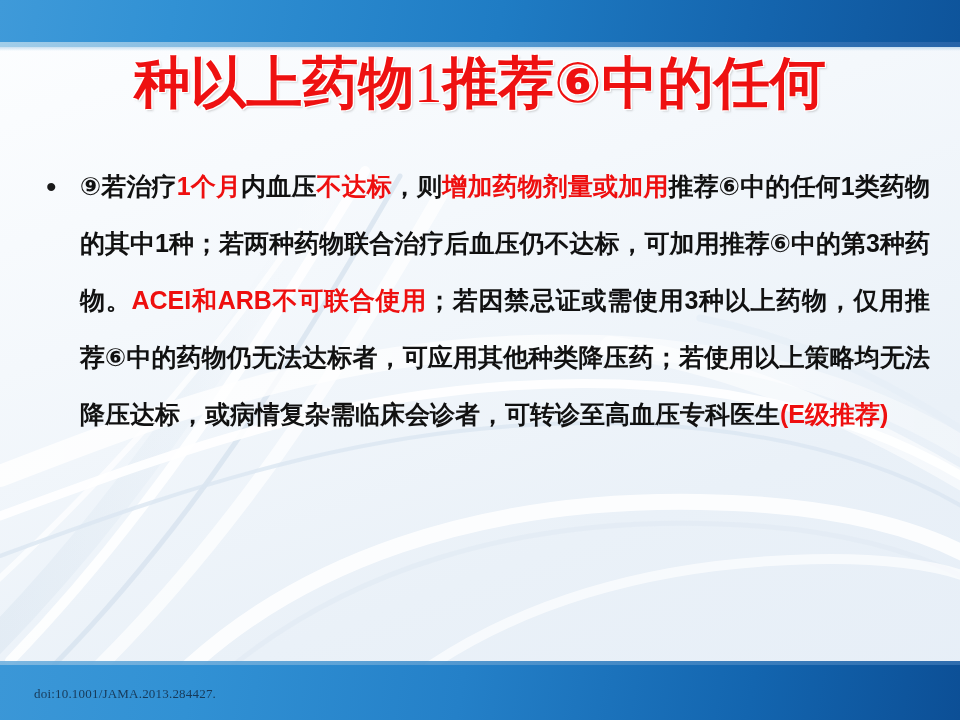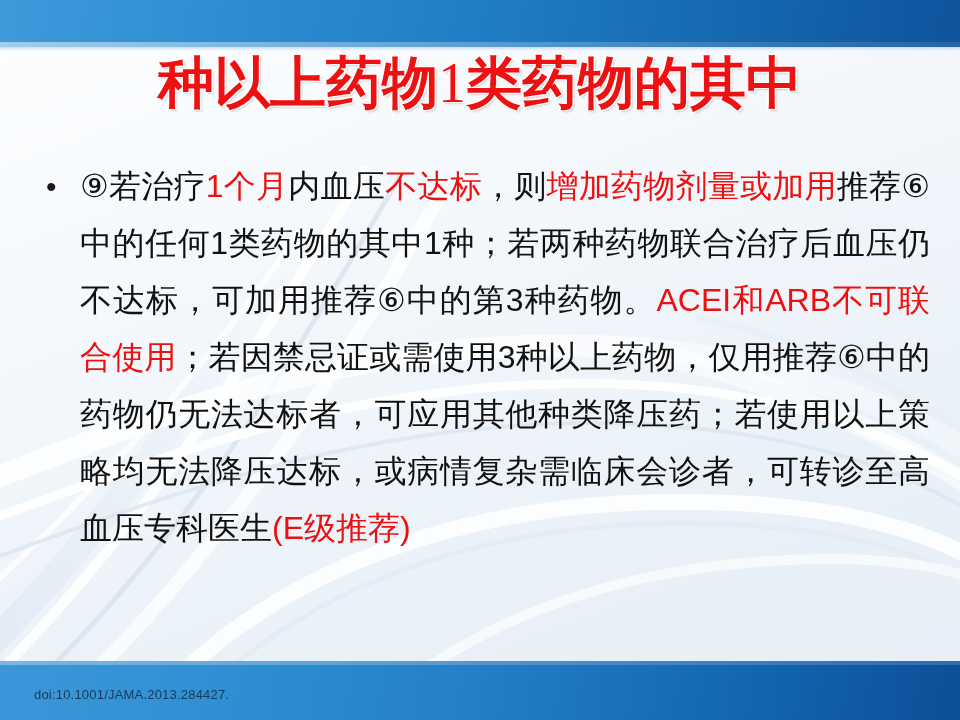--- a/index.html
+++ b/index.html
@@ -53,41 +53,41 @@
     position:absolute;left:34px;top:158px;width:896px;
     display:flex;align-items:flex-start;
   }
   .bullet{
     flex:0 0 auto;width:46px;
     font-size:30px;line-height:57px;color:#1a1a1a;text-align:left;
     padding-left:12px;box-sizing:border-box;
   }
   .para{
     flex:1 1 auto;
-    font-size:32px;line-height:57px;
-    color:#111111;font-weight:normal;
+    font-size:25px;line-height:57px;
+    color:#111111;font-weight:bold;
     text-align:justify;text-justify:inter-character;
     word-break:break-all;
   }
   .para .red{color:#ee0f0f;}
 
   
   .bottom-bar{
     position:absolute;left:0;bottom:0;width:960px;height:55px;
     background:linear-gradient(100deg,#3b97d7 0%,#3191d4 20%,#2480c8 48%,#1365af 78%,#0c4f96 100%);
   }
   .bottom-bar-top{
     position:absolute;left:0;bottom:55px;width:960px;height:4px;
     background:linear-gradient(100deg,#6fb0de 0%,#4f9bd4 35%,#2d79bd 70%,#1a5ea6 100%);
     opacity:.9;
   }
   .doi{
     position:absolute;left:34px;bottom:18px;
     font-size:13px;color:#15324e;letter-spacing:.2px;
-    font-family:Liberation Sans, sans-serif;
+    font-family:Liberation Serif, serif;
     opacity:.92;
   }
 </style>
 </head>
 <body>
 
 <div class="slide">
 
   <svg class="bg-art" viewBox="0 0 960 620" preserveAspectRatio="none" xmlns="http://www.w3.org/2000/svg">
     <defs>
@@ -120,21 +120,21 @@
       <path d="M610,300 C730,318 850,368 965,436" stroke="#ffffff" stroke-width="20" opacity="0.55"></path>
       <path d="M700,272 C800,292 890,336 965,386" stroke="#e6eef6" stroke-width="7" opacity="0.7"></path>
     </g>
   </svg>
 
   <div class="top-banner"></div>
   <div class="top-banner-edge"></div>
   <div class="top-banner-fade"></div>
 
   <div class="title">
-    <span>种以上药物</span><span class="lat">1</span><span>类药物的其中</span>
+    <span>种以上药物</span><span class="lat">1</span><span>推荐⑥中的任何</span>
   </div>
 
   <div class="body-block">
     <div class="bullet">•</div>
     <div class="para" id="para"><span>⑨若治疗</span><span class="red">1个月</span><span>内血压</span><span class="red">不达标</span><span>，则</span><span class="red">增加药物剂量或加用</span><span>推荐⑥中的任何1类药物的其中1种；若两种药物联合治疗后血压仍不达标，可加用推荐⑥中的第3种药物。</span><span class="red">ACEI和ARB不可联合使用</span><span>；若因禁忌证或需使用3种以上药物，仅用推荐⑥中的药物仍无法达标者，可应用其他种类降压药；若使用以上策略均无法降压达标，或病情复杂需临床会诊者，可转诊至高血压专科医生</span><span class="red">(E级推荐)</span></div>
   </div>
 
   <div class="bottom-bar-top"></div>
   <div class="bottom-bar"></div>
   <div class="doi">doi:10.1001/JAMA.2013.284427.</div>

